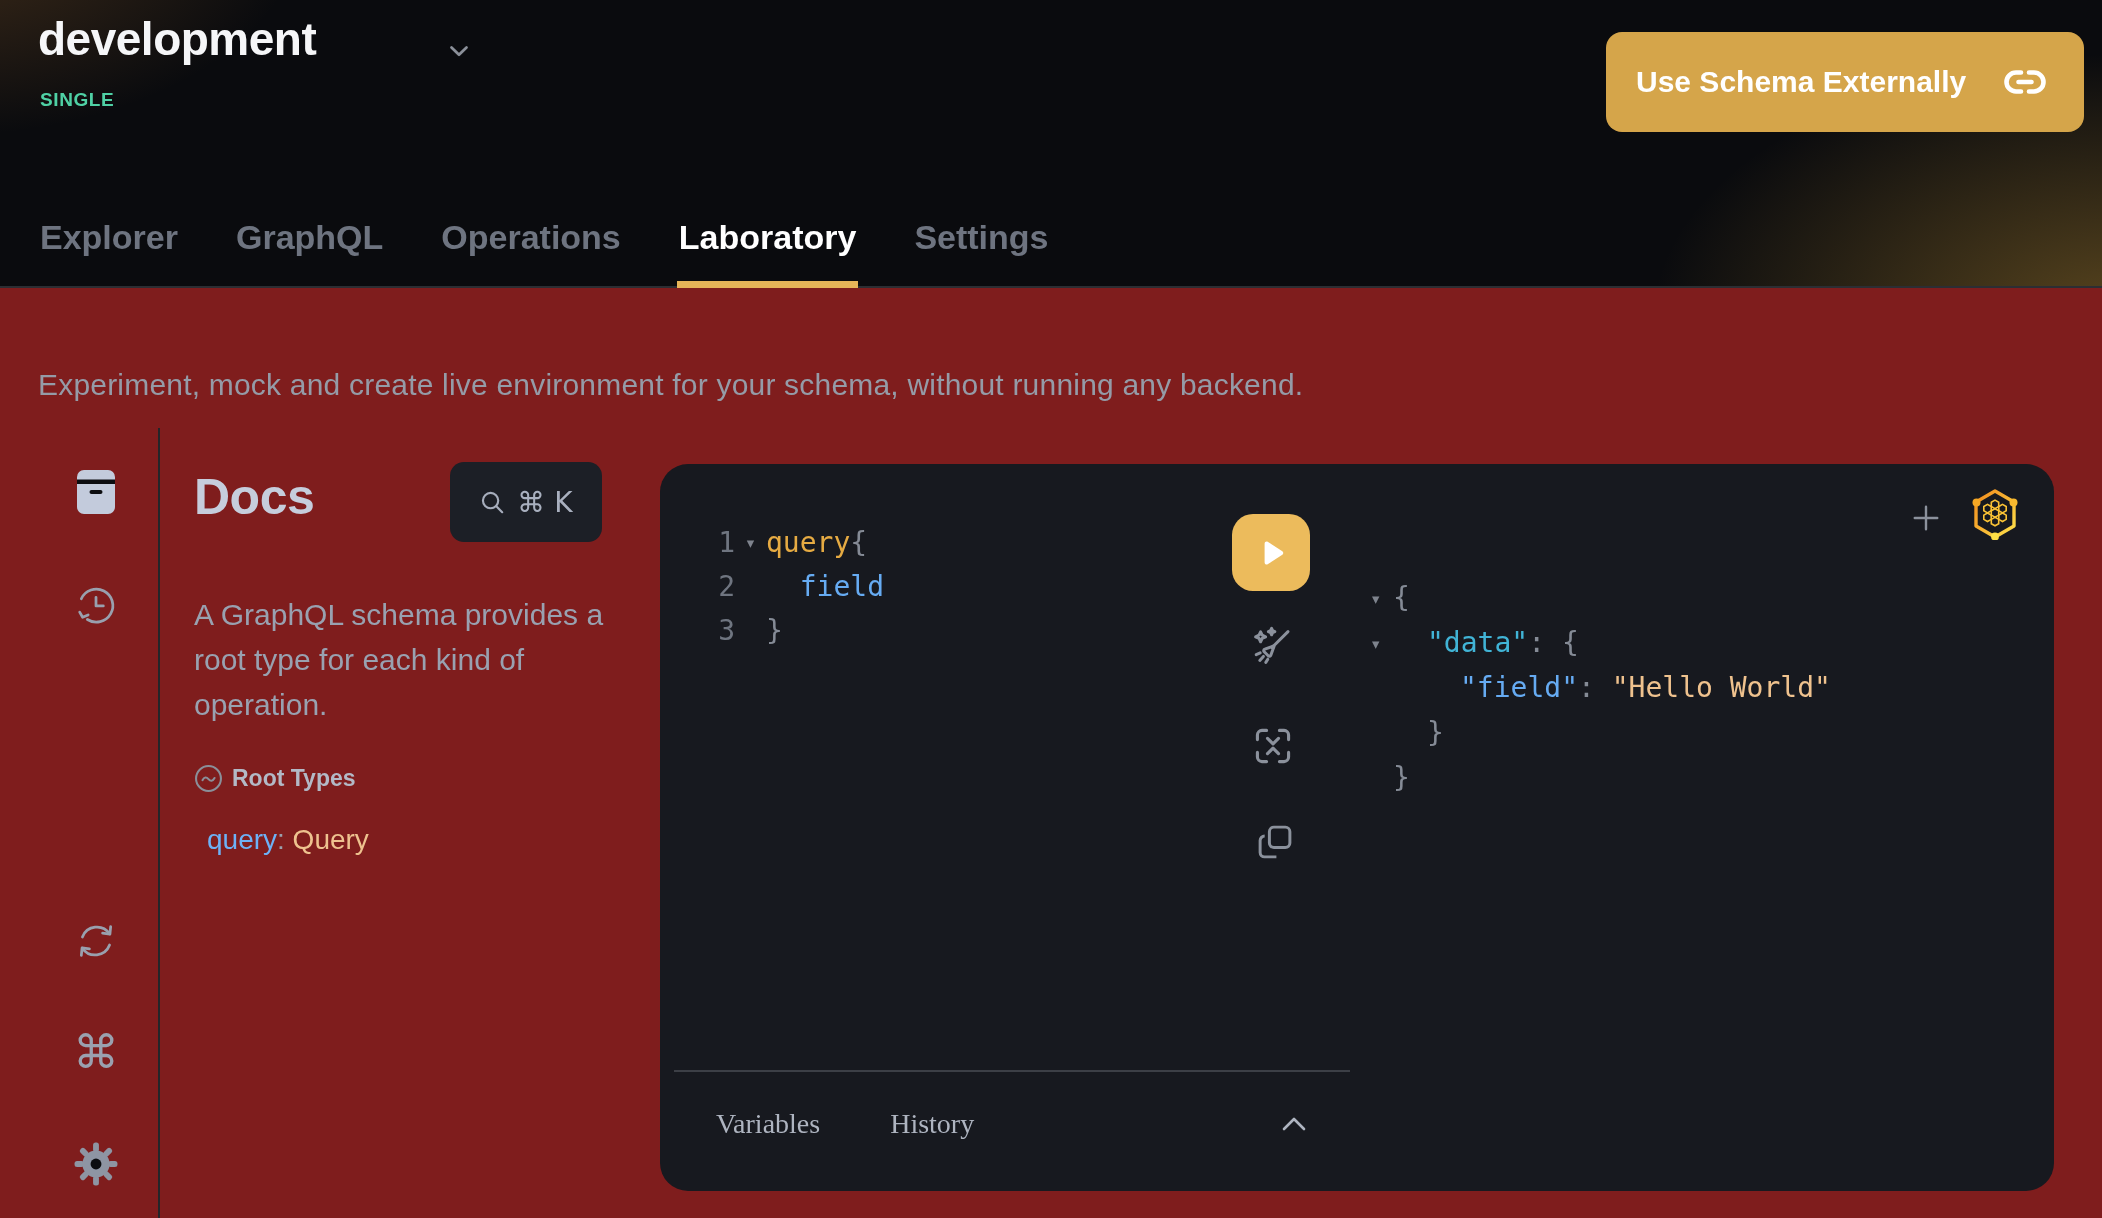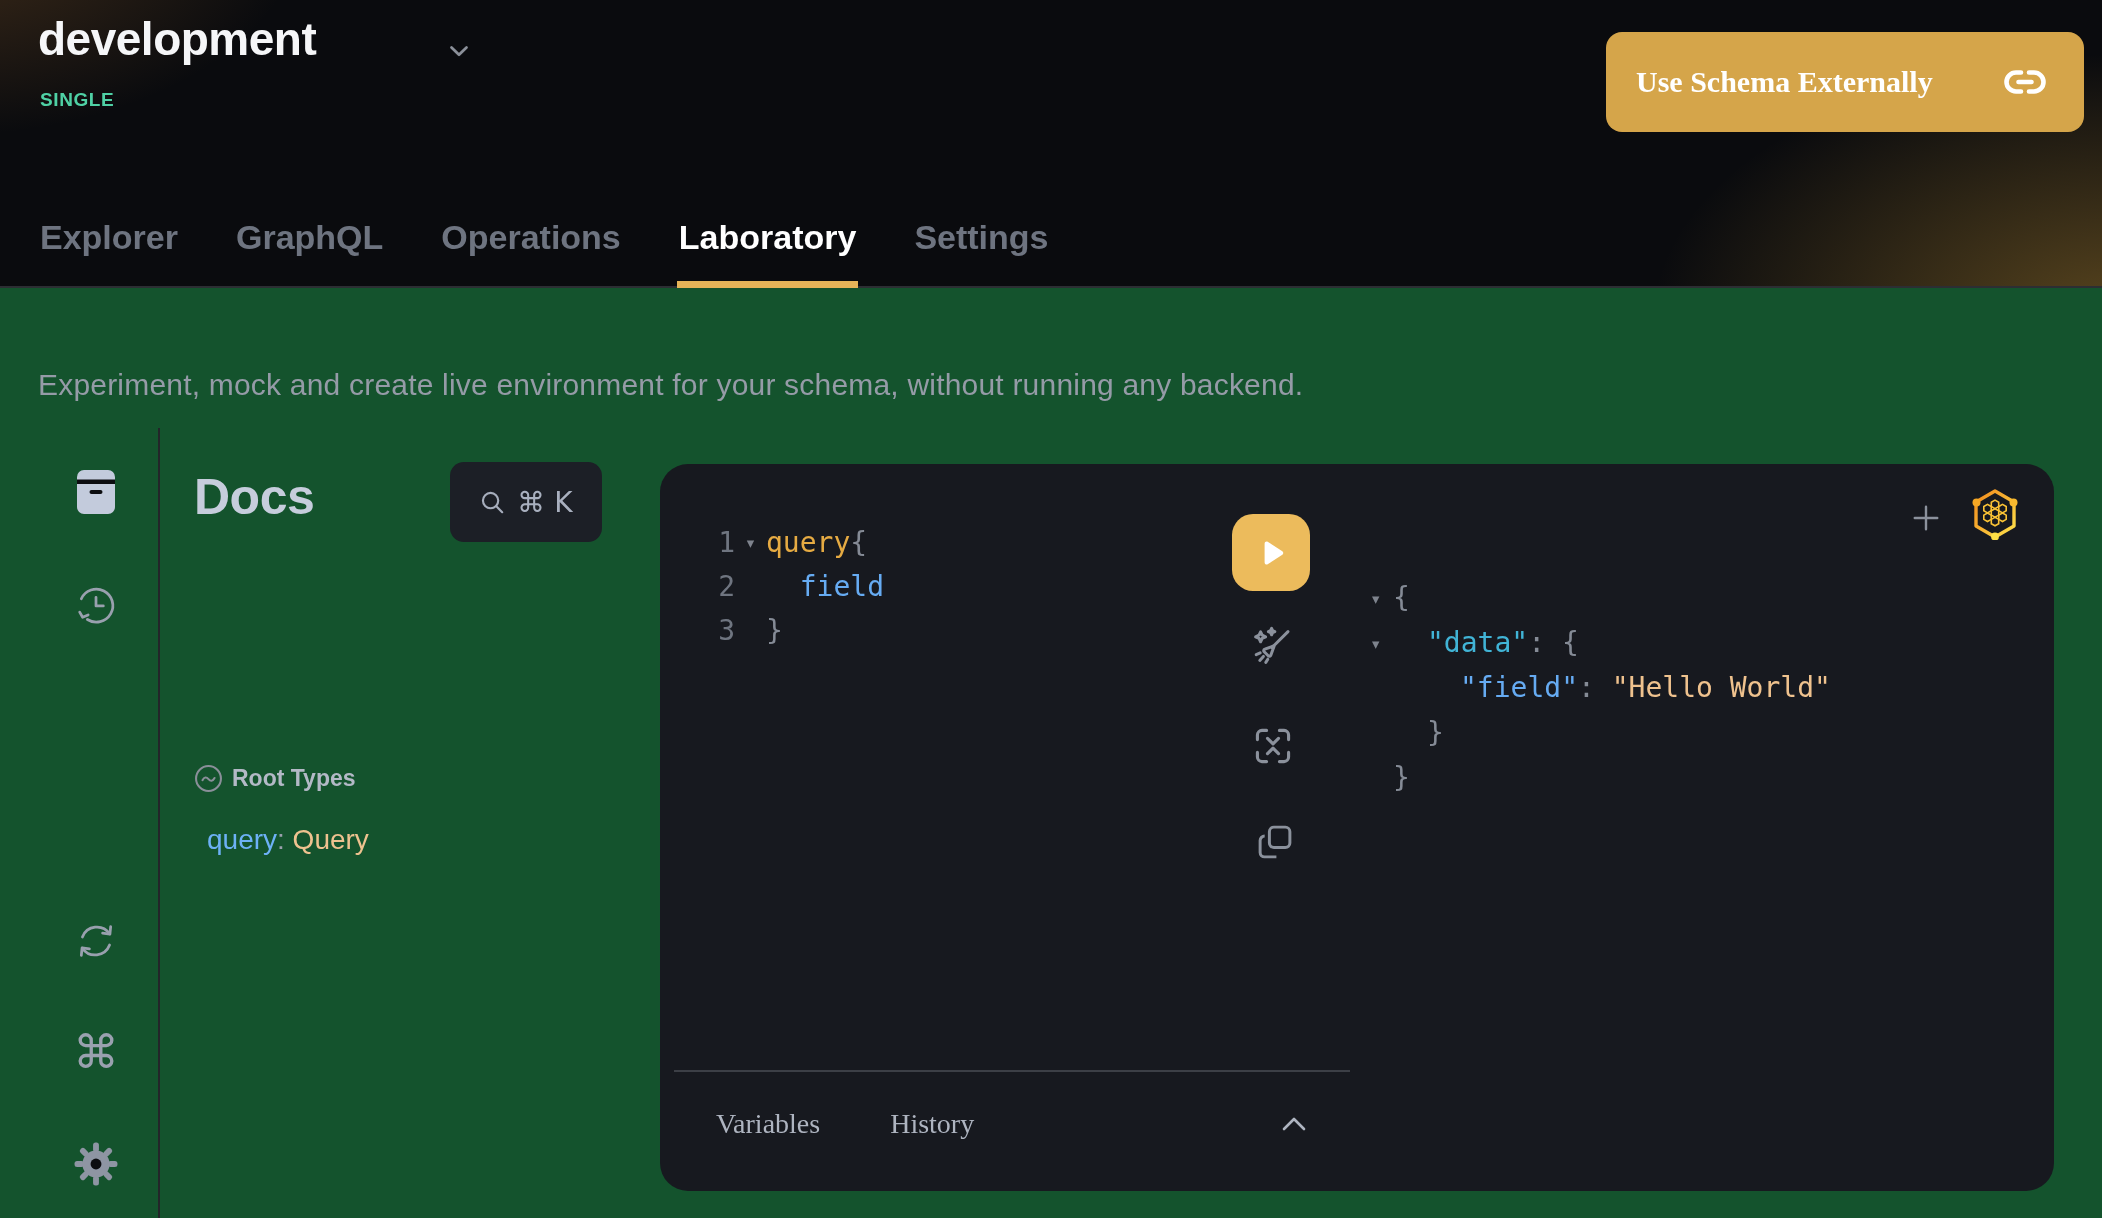--- a/index.html
+++ b/index.html
@@ -1,19 +1,19 @@
 <!DOCTYPE html>
 <html><head>
 <meta charset="utf-8">
 <style>
   * { margin:0; padding:0; box-sizing:border-box; }
   html,body { background:#0c0d10; }
   .screen{
     position:relative; width:2102px; height:1218px; overflow:hidden;
-    background:#14532d; font-family:"Liberation Sans",sans-serif;
+    background:#7f1d1d; font-family:"Liberation Sans",sans-serif;
     -webkit-font-smoothing:antialiased;
   }
   
   .header{
     position:absolute; left:0; top:0; width:2102px; height:288px;
     background:
       radial-gradient(560px 320px at -3% -25%, rgba(146,96,43,.40), rgba(146,96,43,0) 65%),
       radial-gradient(760px 430px at 101% 112%, rgba(199,150,52,.42), rgba(199,150,52,0) 62%),
       #0a0b0e;
     border-bottom:2px solid #2c2e33;
@@ -26,21 +26,21 @@
   .env-badge{
     position:absolute; left:40px; top:89px;
     font-size:19px; font-weight:700; letter-spacing:.6px; color:#4fd1a5;
   }
   .use-schema-btn{
     position:absolute; left:1606px; top:32px; width:478px; height:100px;
     background:#d5a54a; border:none; border-radius:16px; cursor:pointer;
     display:flex; align-items:center; justify-content:space-between;
     padding:0 36px 0 30px;
   }
-  .use-schema-btn .label{ font-size:30px; font-weight:700; color:#ffffff; font-family:Liberation Serif, serif; }
+  .use-schema-btn .label{ font-size:30px; font-weight:700; color:#ffffff; font-family:Liberation Sans, sans-serif; }
   
   .nav{
     position:absolute; left:38px; bottom:0; height:98px;
     display:flex; align-items:center; gap:54px;
   }
   .tab{
     position:relative; height:100%; display:flex; align-items:center;
     font-size:34px; font-weight:700; color:#6e7480; cursor:pointer; padding:0 2px;
   }
   .tab.active{ color:#ffffff; }
@@ -219,20 +219,21 @@
   <button class="docs-search">
     <span>
       <svg width="27" height="27" viewBox="0 0 24 24" fill="none" stroke="#a6adbc" stroke-width="1.9" stroke-linecap="round">
           <circle cx="10.3" cy="10.3" r="6.8"></circle>
           <path d="M15.4 15.4 20.6 20.6"></path>
         </svg>
     </span>
     <span class="kbd">⌘ K</span>
   </button>
 
+  <div class="docs-desc">A GraphQL schema provides a root type for each kind of operation.</div>
 
   <div class="root-types">
     <span>
       <svg width="29" height="29" viewBox="0 0 24 24" fill="none" stroke="#8a8f99" stroke-width="1.7" stroke-linecap="round">
           <circle cx="12" cy="12" r="10.3"></circle>
           <path d="M7 13.4c1.5-2.9 3.3-2.9 5-.9s3.5 1.9 5-.9"></path>
         </svg>
     </span>
     <span class="label">Root Types</span>
   </div>

